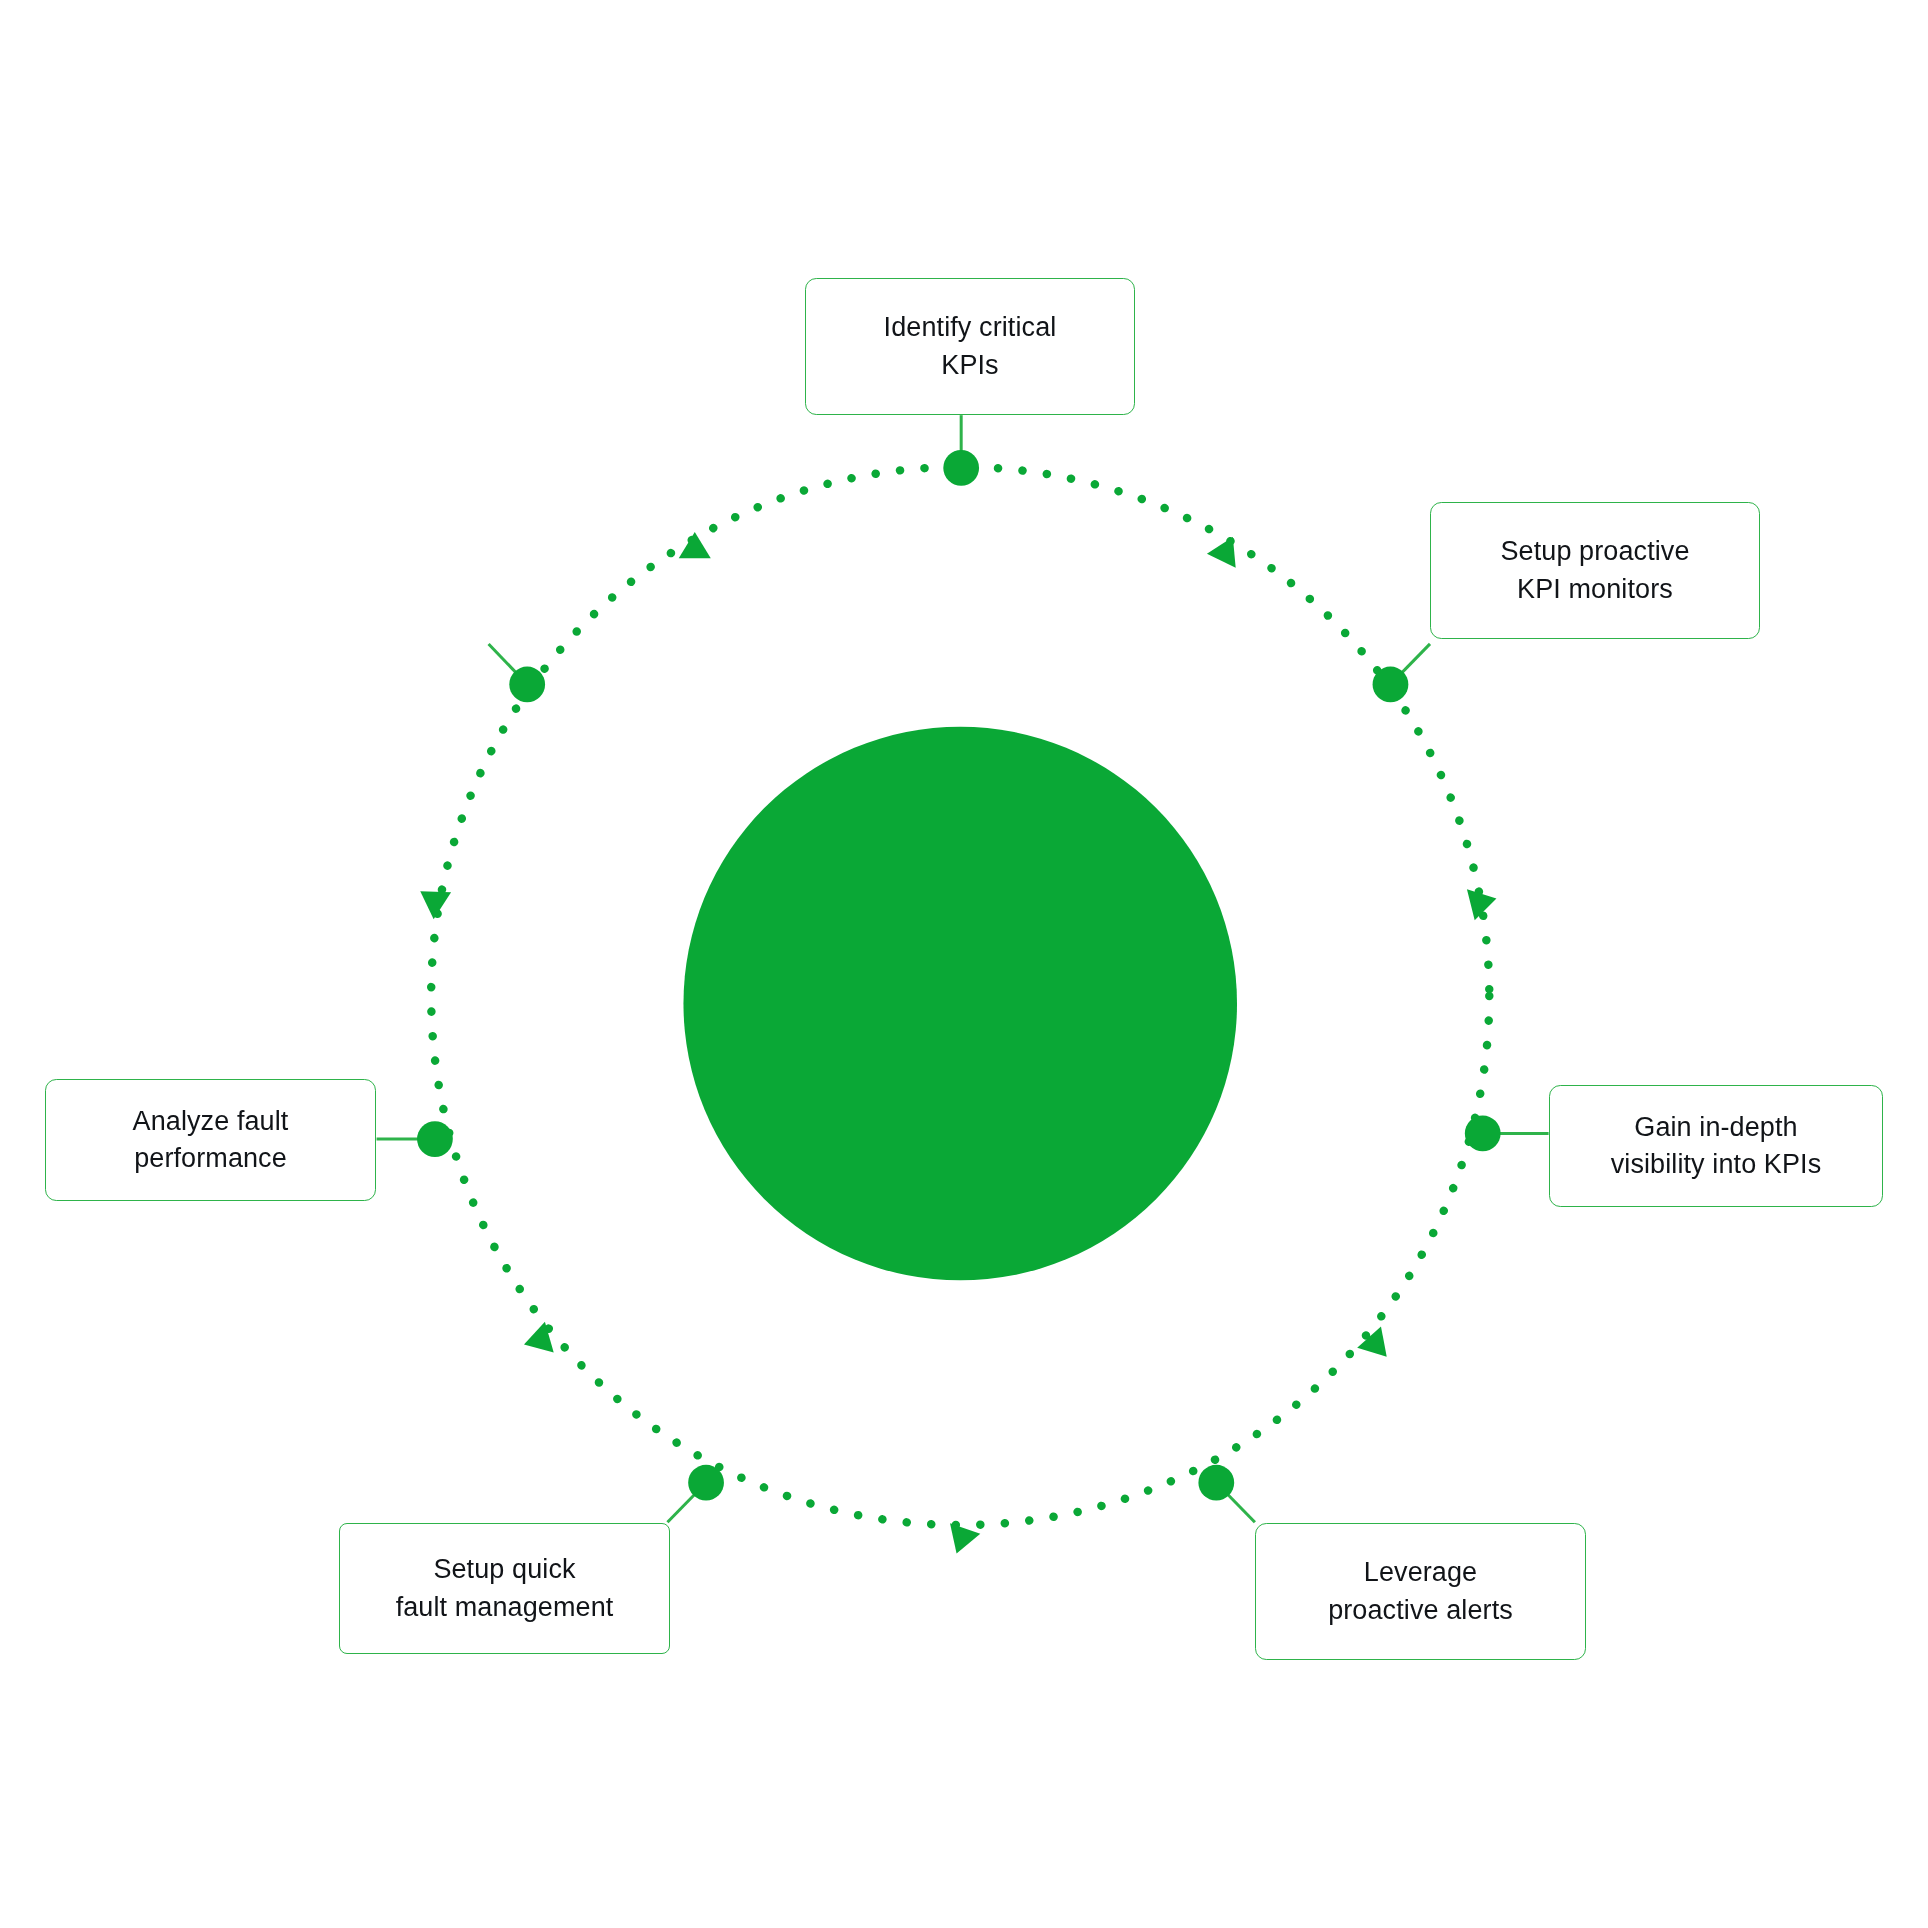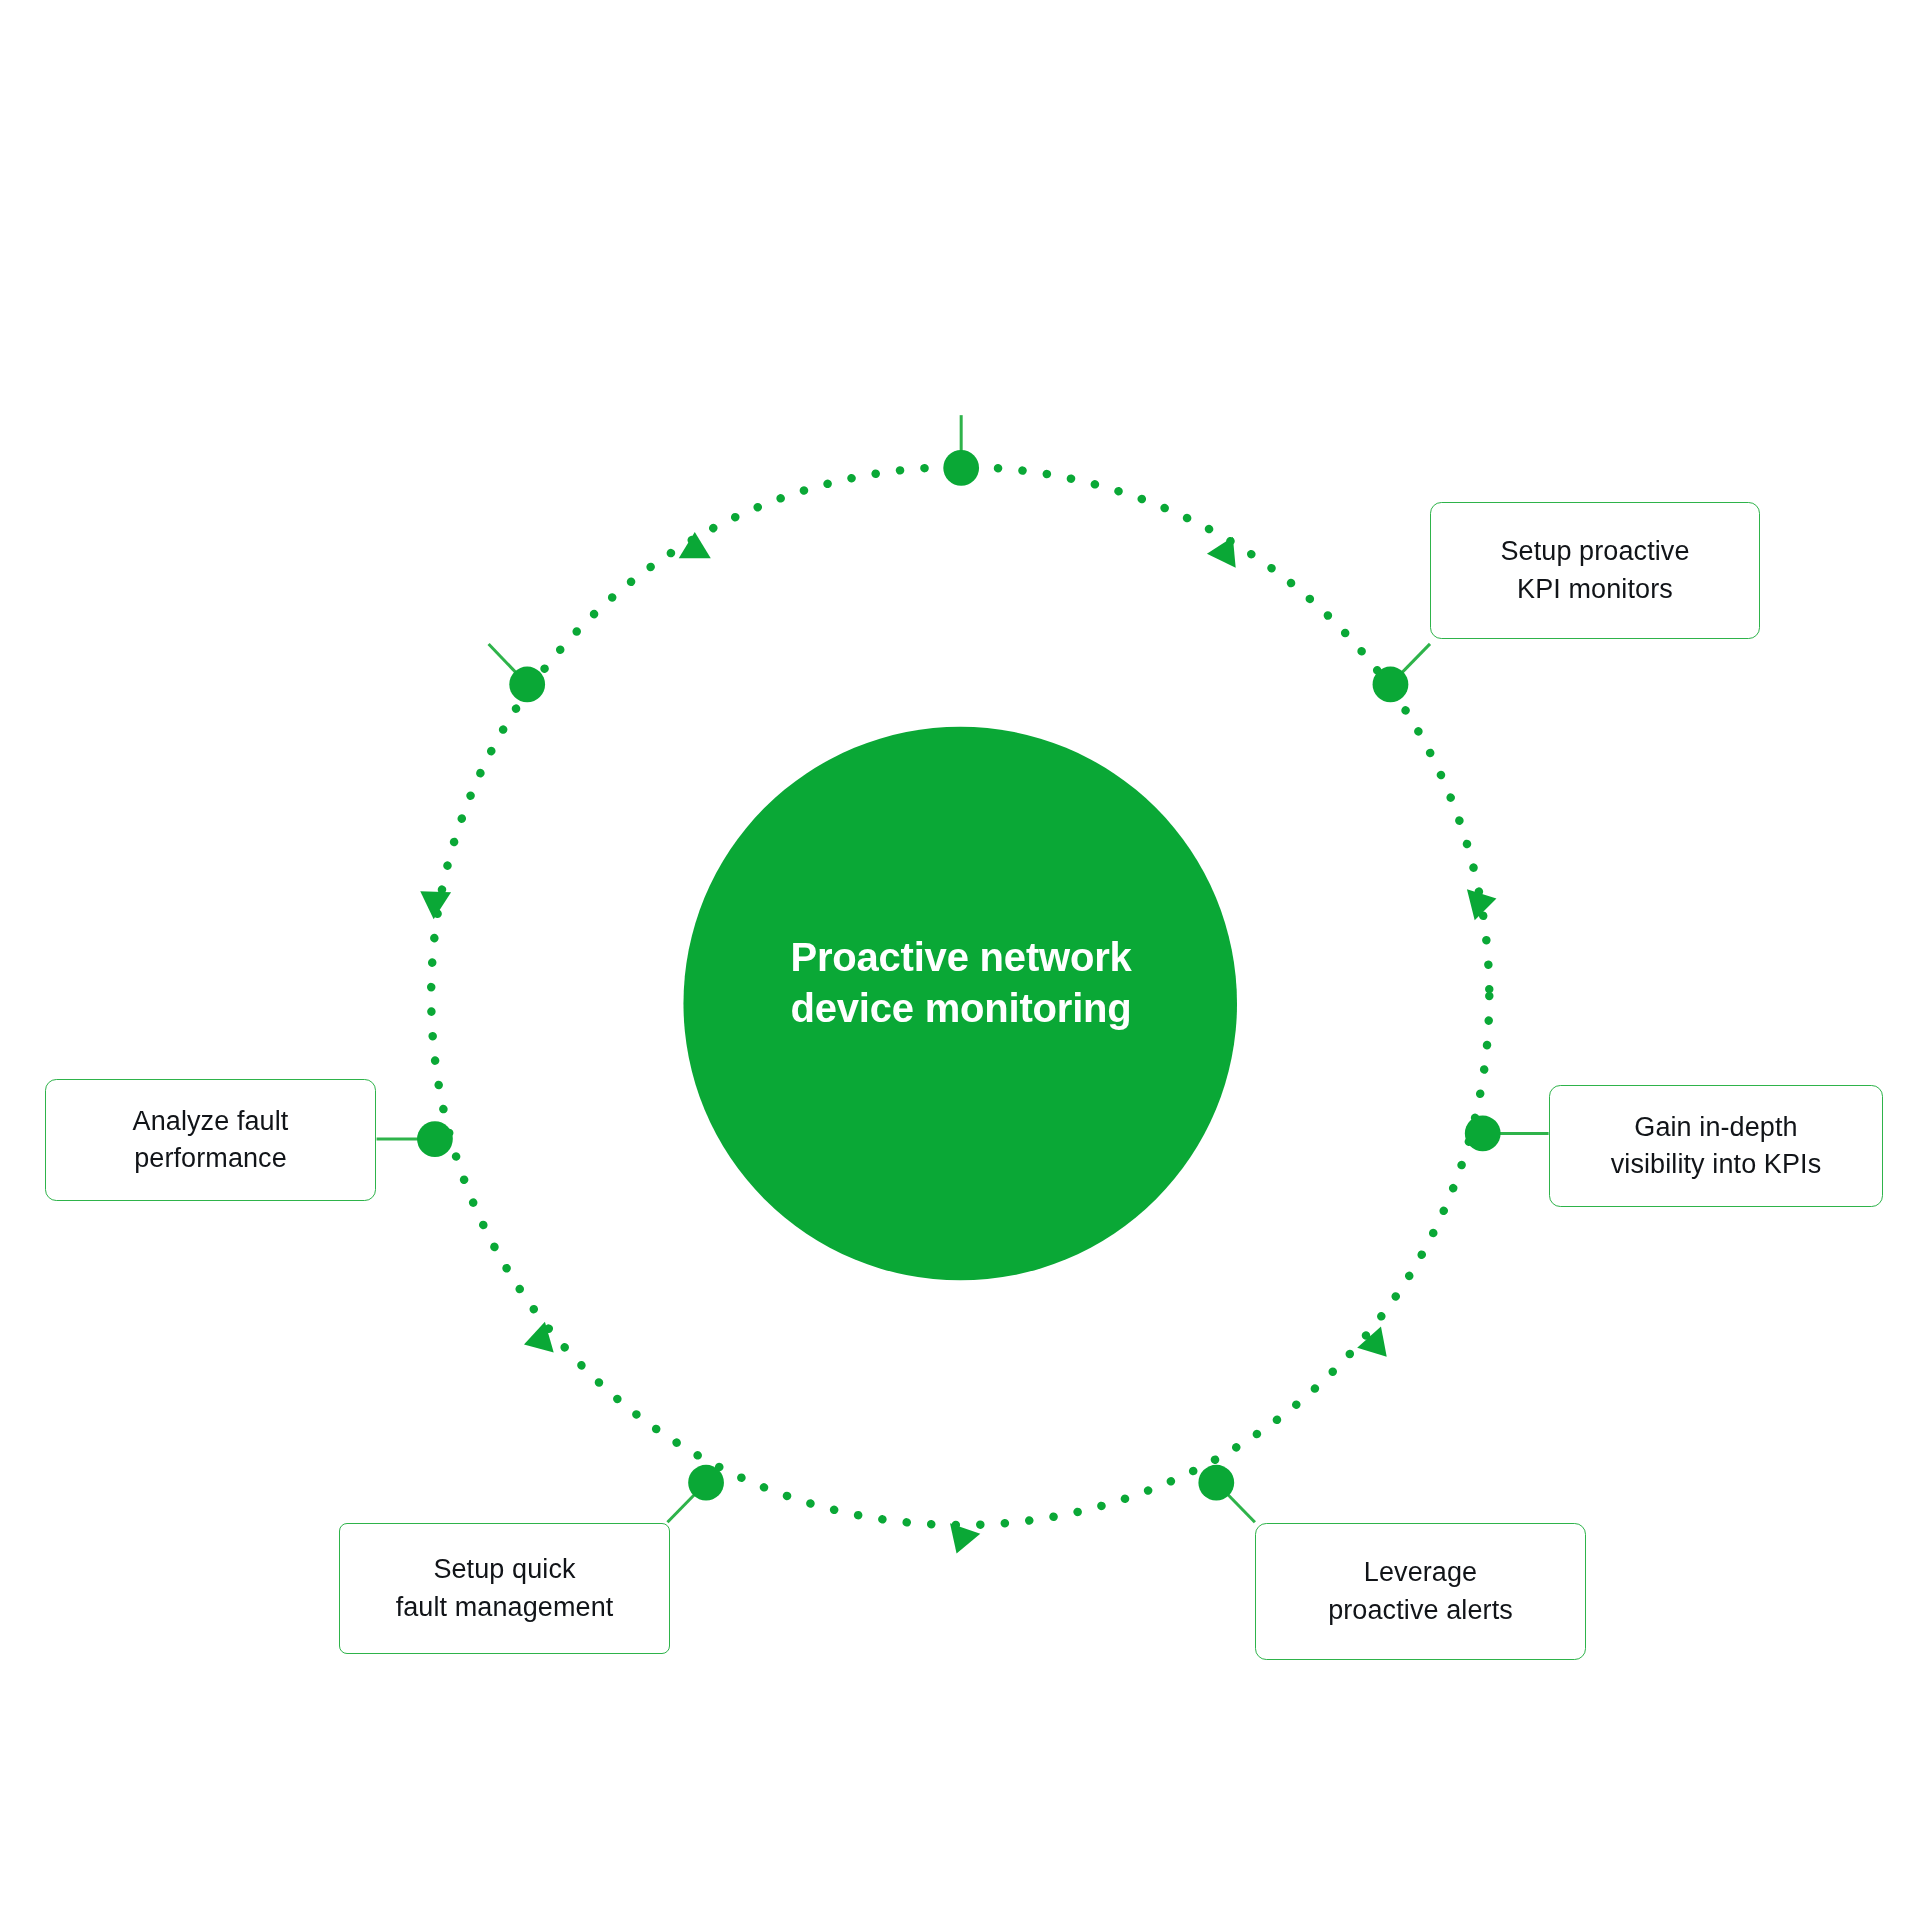--- a/index.html
+++ b/index.html
@@ -78,25 +78,27 @@
       <circle cx="1575" cy="1204" r="19"></circle>
       <circle cx="1292" cy="1575" r="19"></circle>
       <circle cx="750" cy="1575" r="19"></circle>
       <circle cx="462" cy="1210" r="19"></circle>
       <circle cx="560" cy="727" r="19"></circle>
     </g>
 
     <circle cx="1020" cy="1066" r="294" fill="#0aa836"></circle>
   </svg>
 
-  <div class="hub-label">
-    <span class="l">Proactive network</span>
-    <span class="l">device monitoring</span>
+
+  <div class="node-box" style="left:805px;top:278px;width:330px;height:137px;">
+    <span class="txt">
+      <span class="l">Identify critical</span>
+      <span class="l">KPIs</span>
+    </span>
   </div>
-
 
   <div class="node-box" style="left:1430px;top:502px;width:330px;height:137px;align-items:center;">
     <span class="txt">
       <span class="l">Setup proactive</span>
       <span class="l">KPI monitors</span>
     </span>
   </div>
 
   <div class="node-box" style="left:1549px;top:1085px;width:334px;height:122px;">
     <span class="txt">

